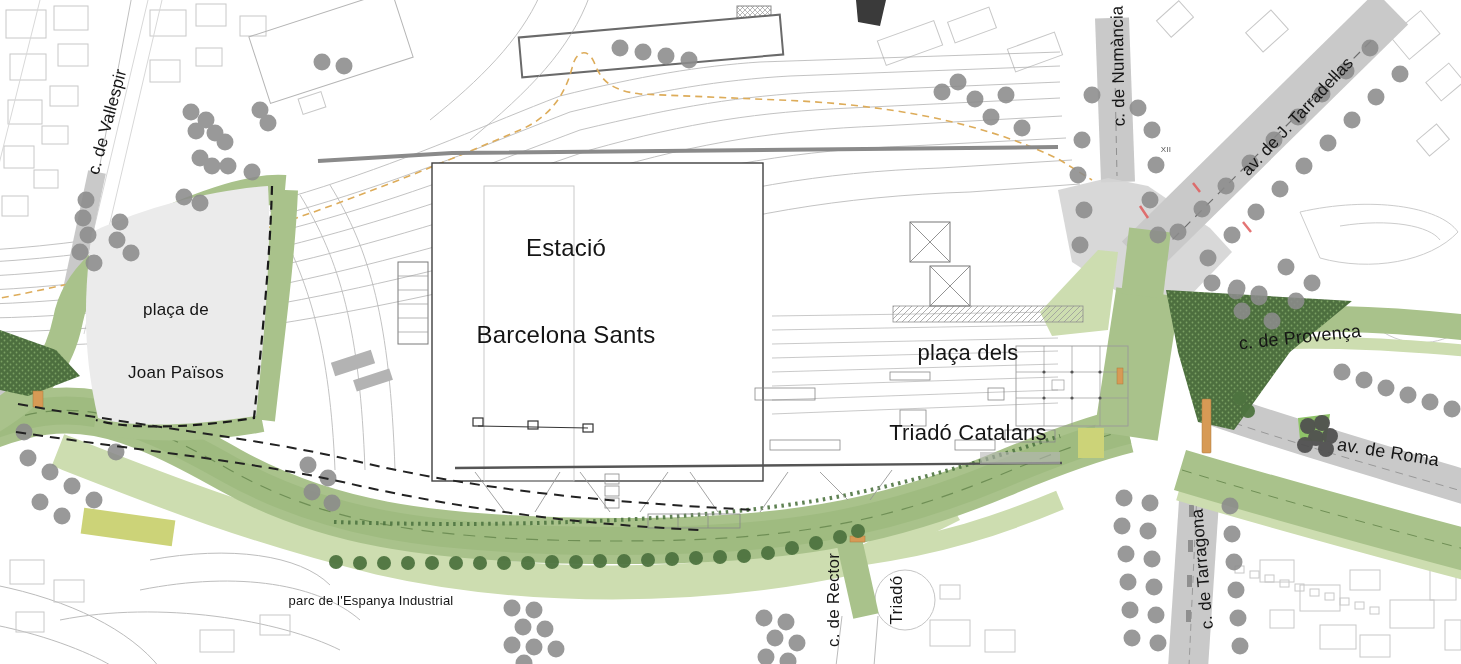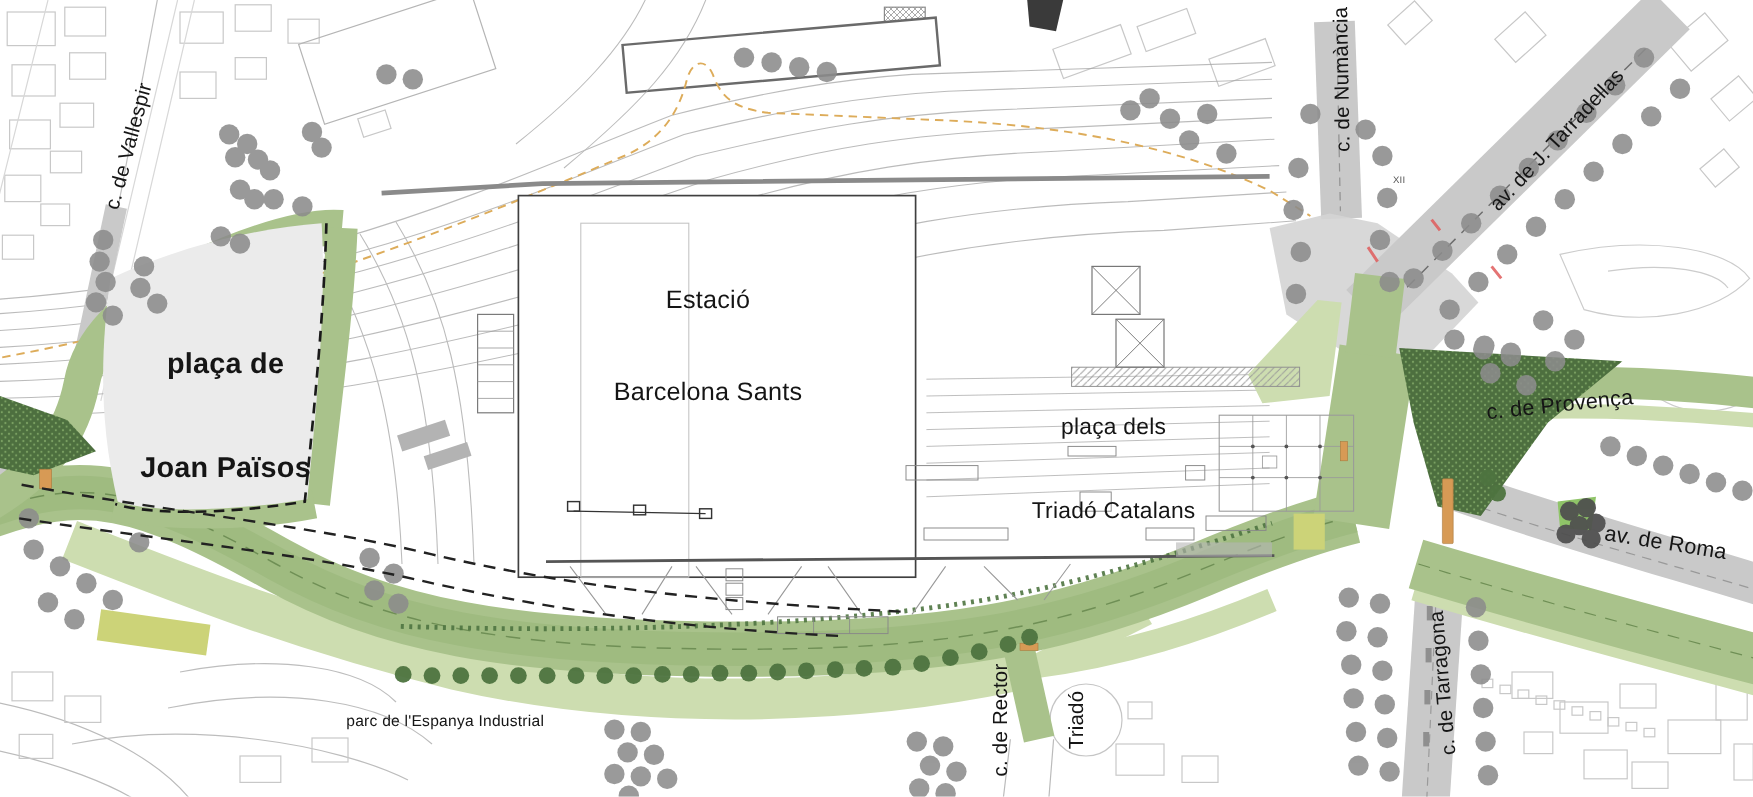--- a/index.html
+++ b/index.html
@@ -395,31 +395,31 @@
         <circle cx="1305" cy="445" r="8" fill="var(--dark-tree)"></circle>
         <circle cx="1326" cy="449" r="8" fill="var(--dark-tree)"></circle>
       </g>
 
   <g fill="none" stroke="#222222" stroke-width="2">
     <path d="M18 404 C150 428 260 438 360 462 C480 490 600 502 756 510" stroke-dasharray="10 7"></path>
     <path d="M16 432 C150 452 260 462 360 486 C480 512 580 524 700 530" stroke-dasharray="10 7"></path>
   </g>
 </svg>
 
-<div class="lbl" style="left:590px;top:276px;font-size:21px;transform:translate(-50%,-50%);">
+<div class="lbl" style="left:566px;top:276px;font-size:24px;transform:translate(-50%,-50%);">
   <div>Estació</div>
   <div>Barcelona Sants</div>
 </div>
 
-<div class="lbl" style="left:188px;top:332px;font-size:24px;transform:translate(-50%,-50%);font-weight:bold;">
+<div class="lbl" style="left:176px;top:332px;font-size:17px;transform:translate(-50%,-50%);">
   <div>plaça de</div>
   <div>Joan Països</div>
 </div>
 
-<div class="lbl" style="left:928px;top:380px;font-size:19px;transform:translate(-50%,-50%);">
+<div class="lbl" style="left:968px;top:380px;font-size:22px;transform:translate(-50%,-50%);">
   <div>plaça dels</div>
   <div>Triadó Catalans</div>
 </div>
 
 <div class="lbl" style="left:371px;top:601px;font-size:13px;transform:translate(-50%,-50%);">parc de l'Espanya Industrial</div>
 
 <div class="lbl" style="left:108px;top:122px;font-size:17px;transform:translate(-50%,-50%) rotate(-75deg);">c. de Vallespir</div>
 
 <div class="lbl" style="left:1119px;top:66px;font-size:17px;transform:translate(-50%,-50%) rotate(-91deg);">c. de Numància</div>
 

